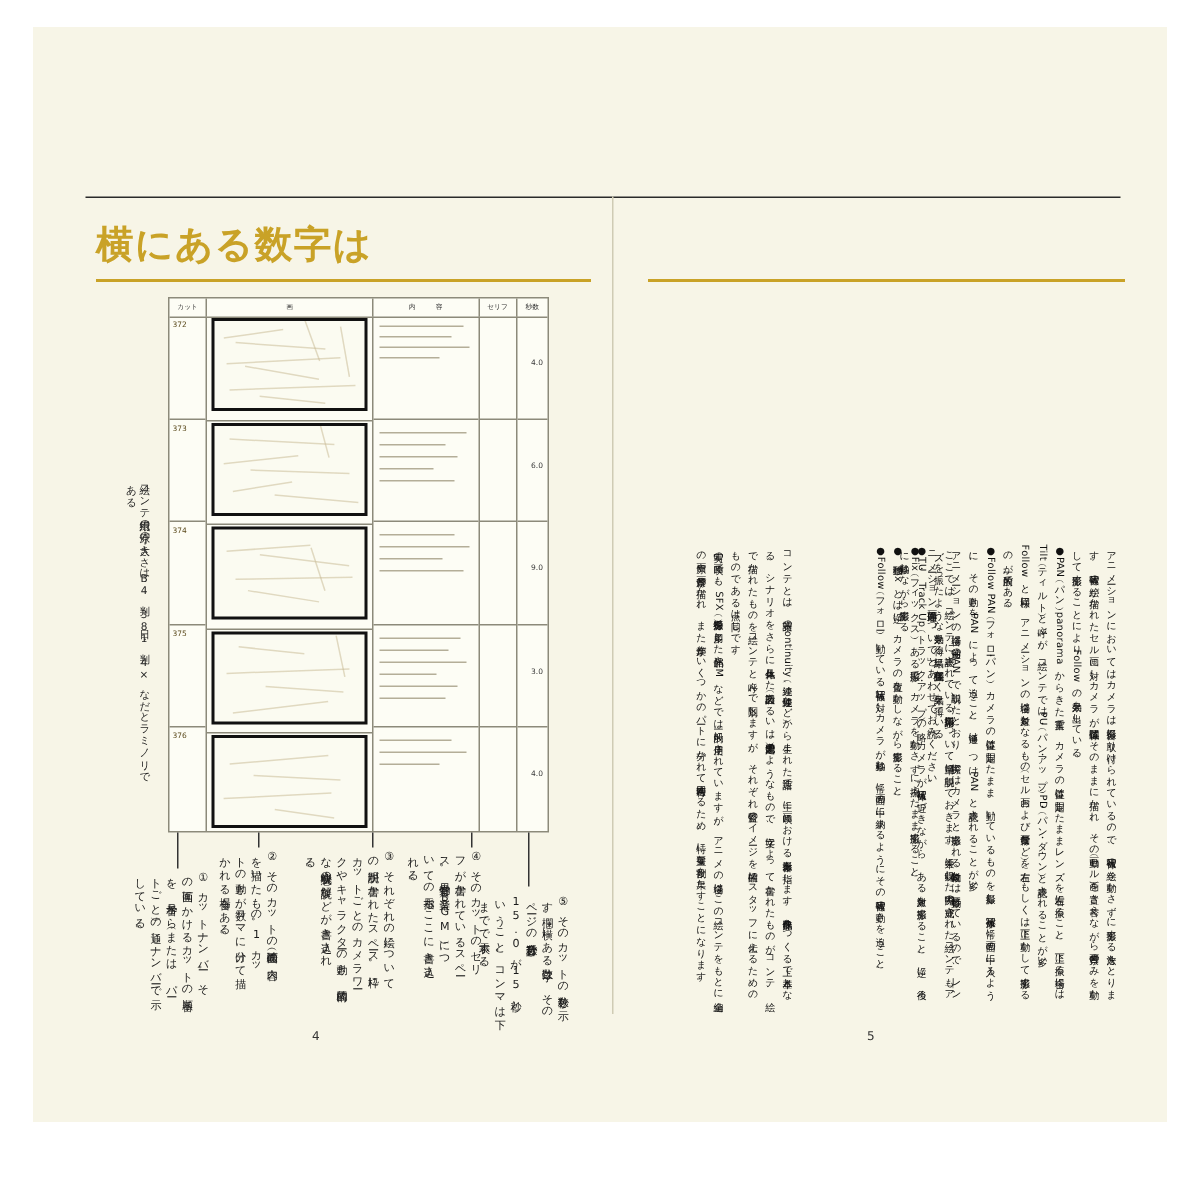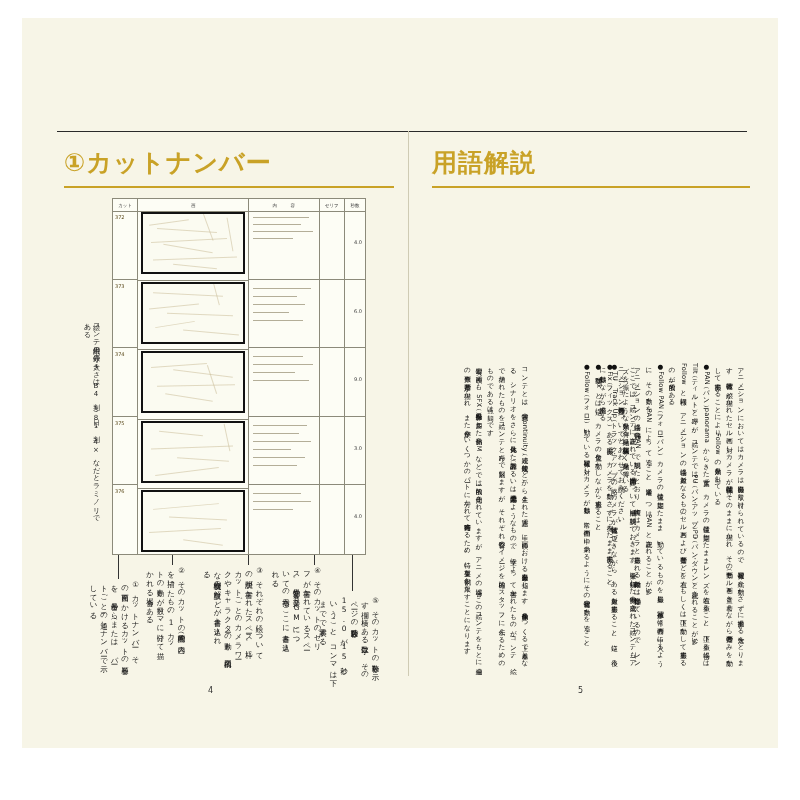--- a/index.html
+++ b/index.html
@@ -161,21 +161,21 @@
   .c3{right:216px;}
 </style>
 </head>
 <body>
 
 <div class="page">
 
   <div class="rule-top"></div>
   <div class="gutter"></div>
 
-  <div class="h-left">①カットナンバー</div>
+  <div class="h-left">横にある数字は</div>
   <div class="h-underline-l"></div>
 
   <div class="sidelabel">絵コンテ用紙の原寸の大きさはB4判 3日8・1判 4×なだとラミノリである</div>
 
   <div class="sheet">
     <div class="sheet-hdr">
       <div class="col-no">カット</div>
       <div class="col-pic">画</div>
       <div class="col-txt">内　　　容</div>
       <div class="col-dia">セリフ</div>
@@ -345,21 +345,20 @@
   <div class="leader" style="left:330px;top:537px;width:1px;height:36px;"></div>
 
   <div class="callout" style="left:82px;top:562px;height:88px;width:36px;">①カットナンバー。その画面にかけるカットの順番を、番号から（または パートごと）の通しナンバーで示している。</div>
   <div class="callout" style="left:128px;top:548px;height:82px;width:36px;">②そのカットの絵（画面）の内容を描いたもの。1カットの動きが数コマに分けて描かれる場合もある。</div>
   <div class="callout" style="left:196px;top:548px;height:90px;width:46px;">③それぞれの絵についての説明が書かれたスペース。枠にカットごとのカメラワークやキャラクターの動き、構図的な心境状態の解説などが書き込まれる。</div>
   <div class="callout" style="left:264px;top:548px;height:82px;width:36px;">④そのカットのセリフが書かれているスペース。効果音や音楽（BGM）についての指示もここに書き込まれる。</div>
   <div class="callout" style="left:312px;top:578px;height:80px;width:46px;">⑤そのカットの秒数を示す欄。横にある数字は、そのページの合計秒数で、15.0が15秒ということ。コンマは下までで表示する。</div>
 
   <div class="pagenum" style="left:186px;top:668px;">4</div>
 
-  <div class="h-right">用語解説</div>
   <div class="h-underline-r"></div>
 
   <div class="gloss">
 
     <div class="gcol c3">
       <p>コンテとは、英語のcontinuity（連続、連続性など）から生まれた造語で、主に映画における撮影台本を指します。映像作品をつくる上で基本となる、シナリオをさらに具体化した設計図（あるいは完成予定図）のようなもので、文字によって書かれたものがコンテ、絵で描かれたものを絵コンテと呼んで区別しますが、それぞれ監督のイメージを的確にスタッフに伝えるためのものである点は同じです。</p>
       <p>実写の映画でも、SFX（特殊撮影）を多用した作品やCMなどでは一般的に使用されていますが、アニメの場合はこの絵コンテをもとに全編の原画や背景画が描かれ、また作業がいくつかのパートに分かれて同時進行するため、特に重要な役割を果たすことになります。</p>
     </div>
     <div class="gcol c2">
       <p>ここでは、絵コンテに表記されている撮影用語について簡単に説明しておきます。巻末に収録した実際の完成された絵コンテも「アニメーション画面処理について」とあわせてお読みください。</p>

